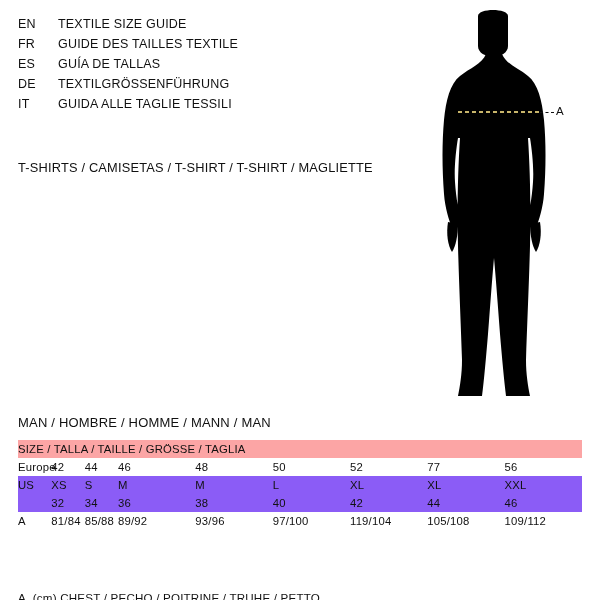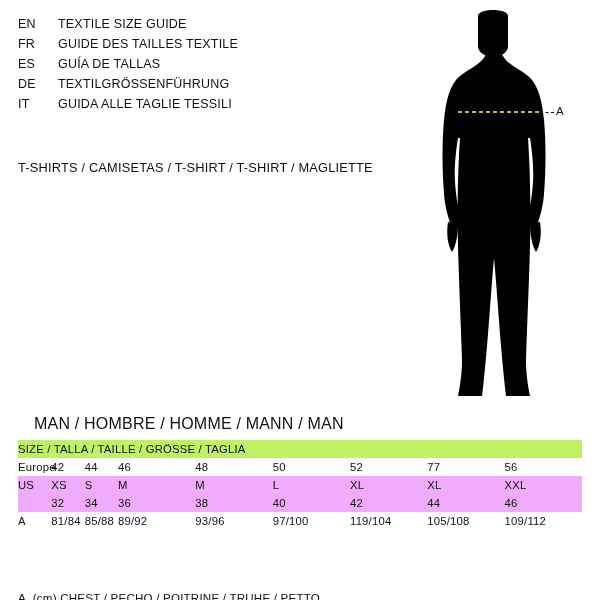--- a/index.html
+++ b/index.html
@@ -80,23 +80,23 @@
     position: absolute;
     left: 540px;
     top: 112px;
     width: 14px;
     border-top: 1.4px dashed #111;
   }
 
   
   .man-title {
     position: absolute;
-    left: 34px;
+    left: 18px;
     top: 415px;
-    font-size: 16px;
+    font-size: 13px;
     letter-spacing: 0.2px;
     white-space: nowrap;
   }
   table.size-table {
     position: absolute;
     left: 18px;
     top: 440px;
     width: 564px;
     border-collapse: collapse;
     font-size: 11.3px;
@@ -105,24 +105,24 @@
   table.size-table th,
   table.size-table td {
     text-align: left;
     padding: 0;
     height: 18px;
     vertical-align: middle;
     font-weight: normal;
     letter-spacing: 0.2px;
   }
   tr.head-row {
-    background: #bef264;
+    background: #fca5a5;
   }
   tr.shade-row {
-    background: #f0abfc;
+    background: #8b5cf6;
   }
   tr.plain-row {
     background: #ffffff;
   }
   .col-label {
     width: 88px;
   }
   .col-v {
     width: 68px;
   }

